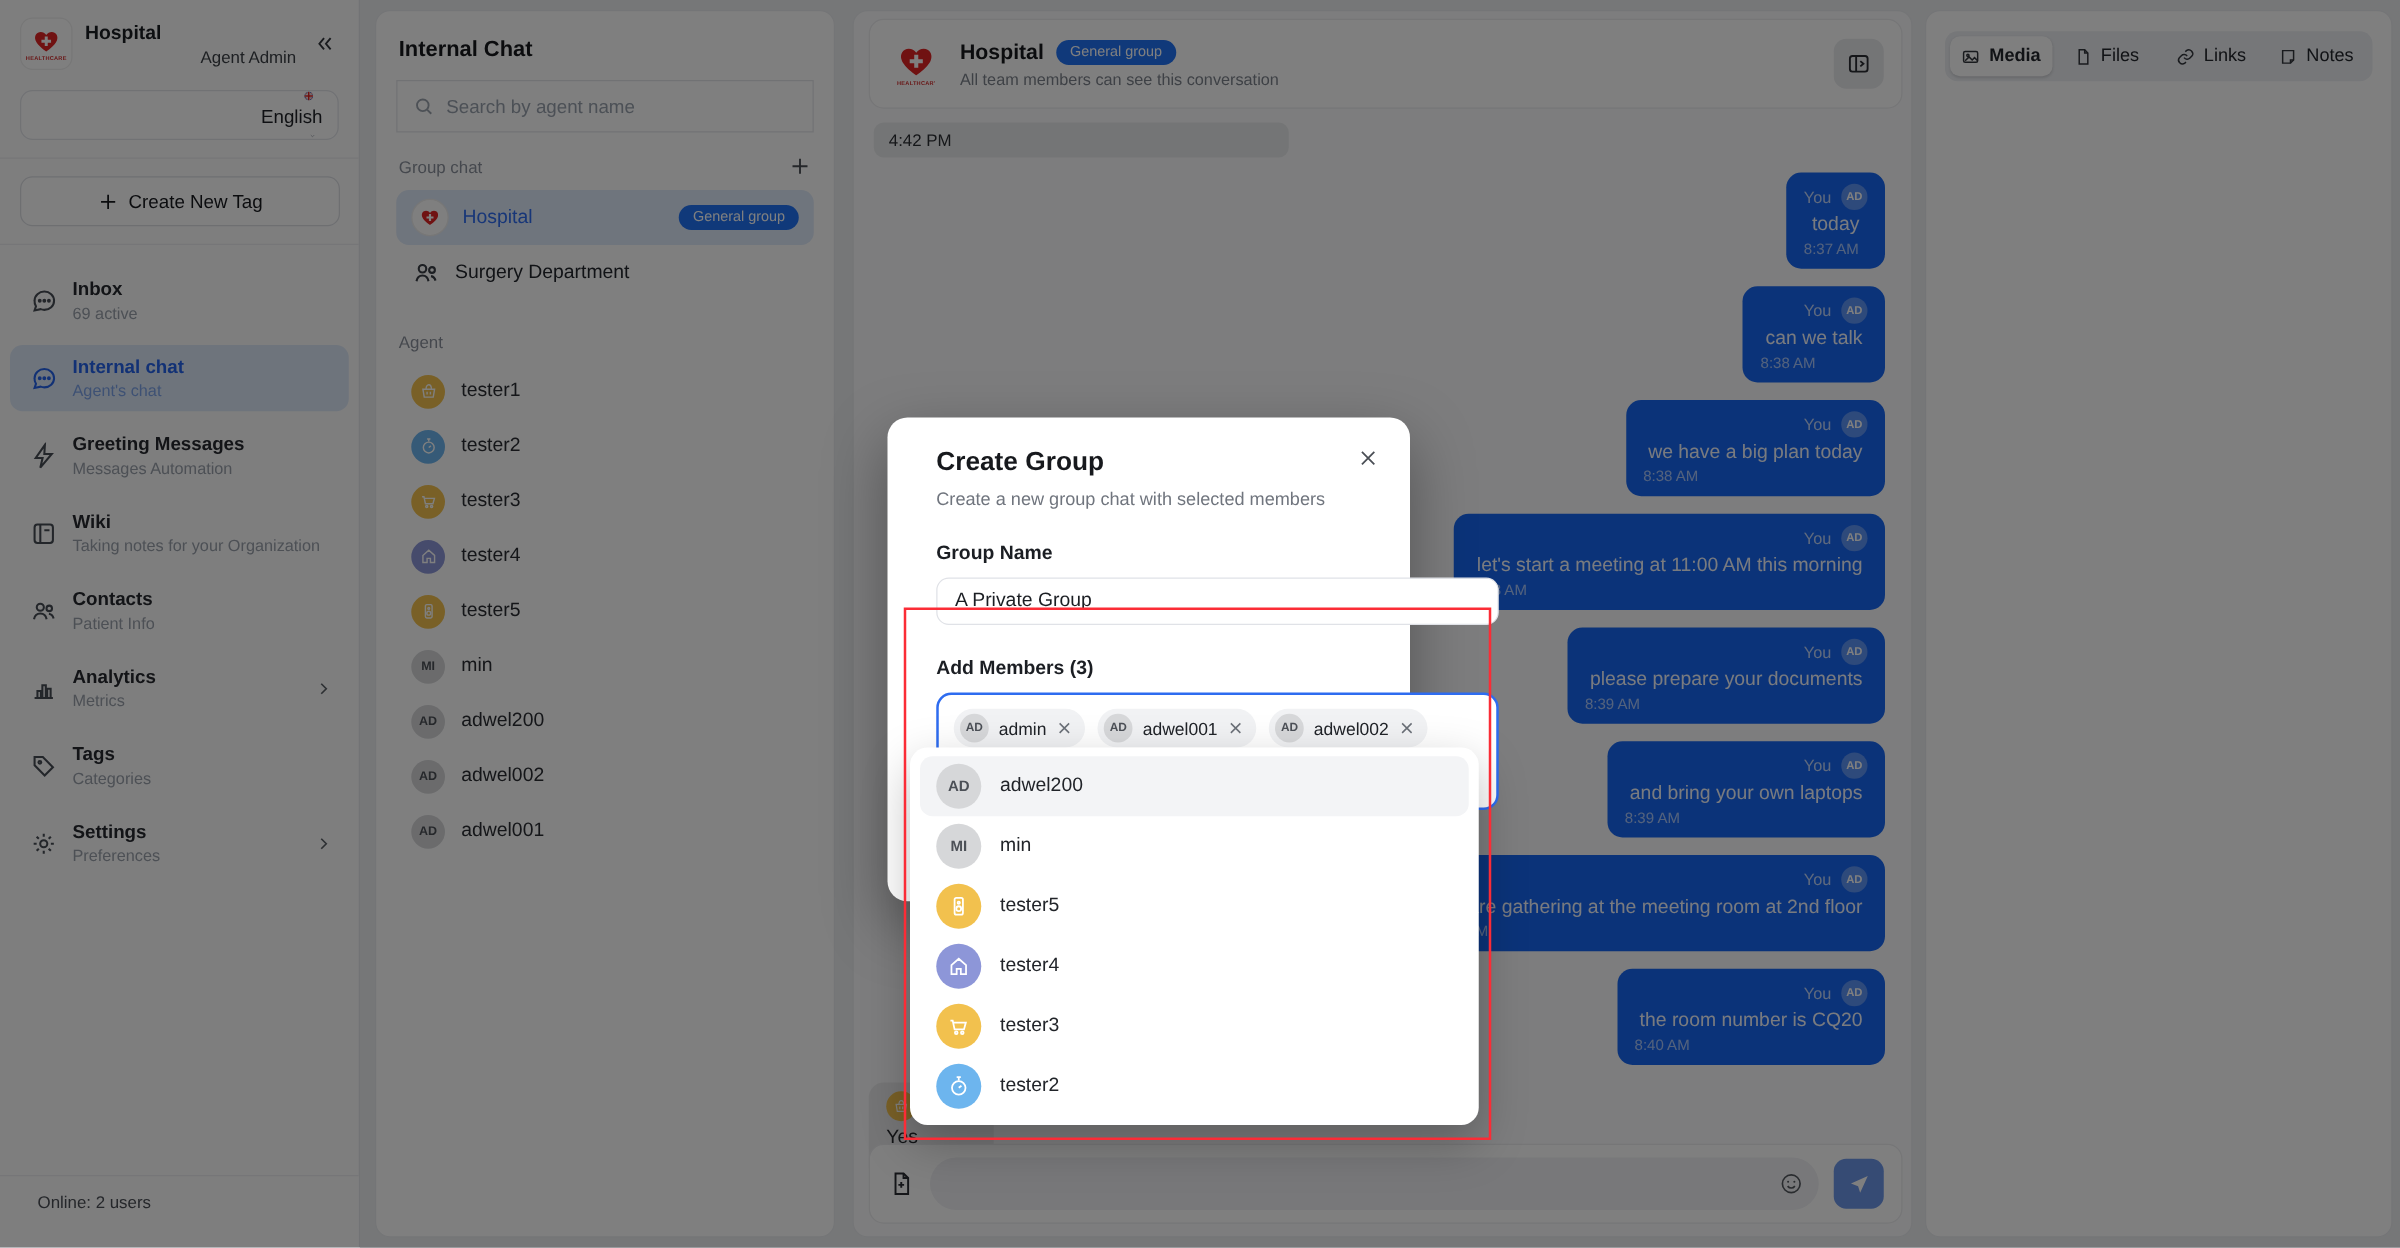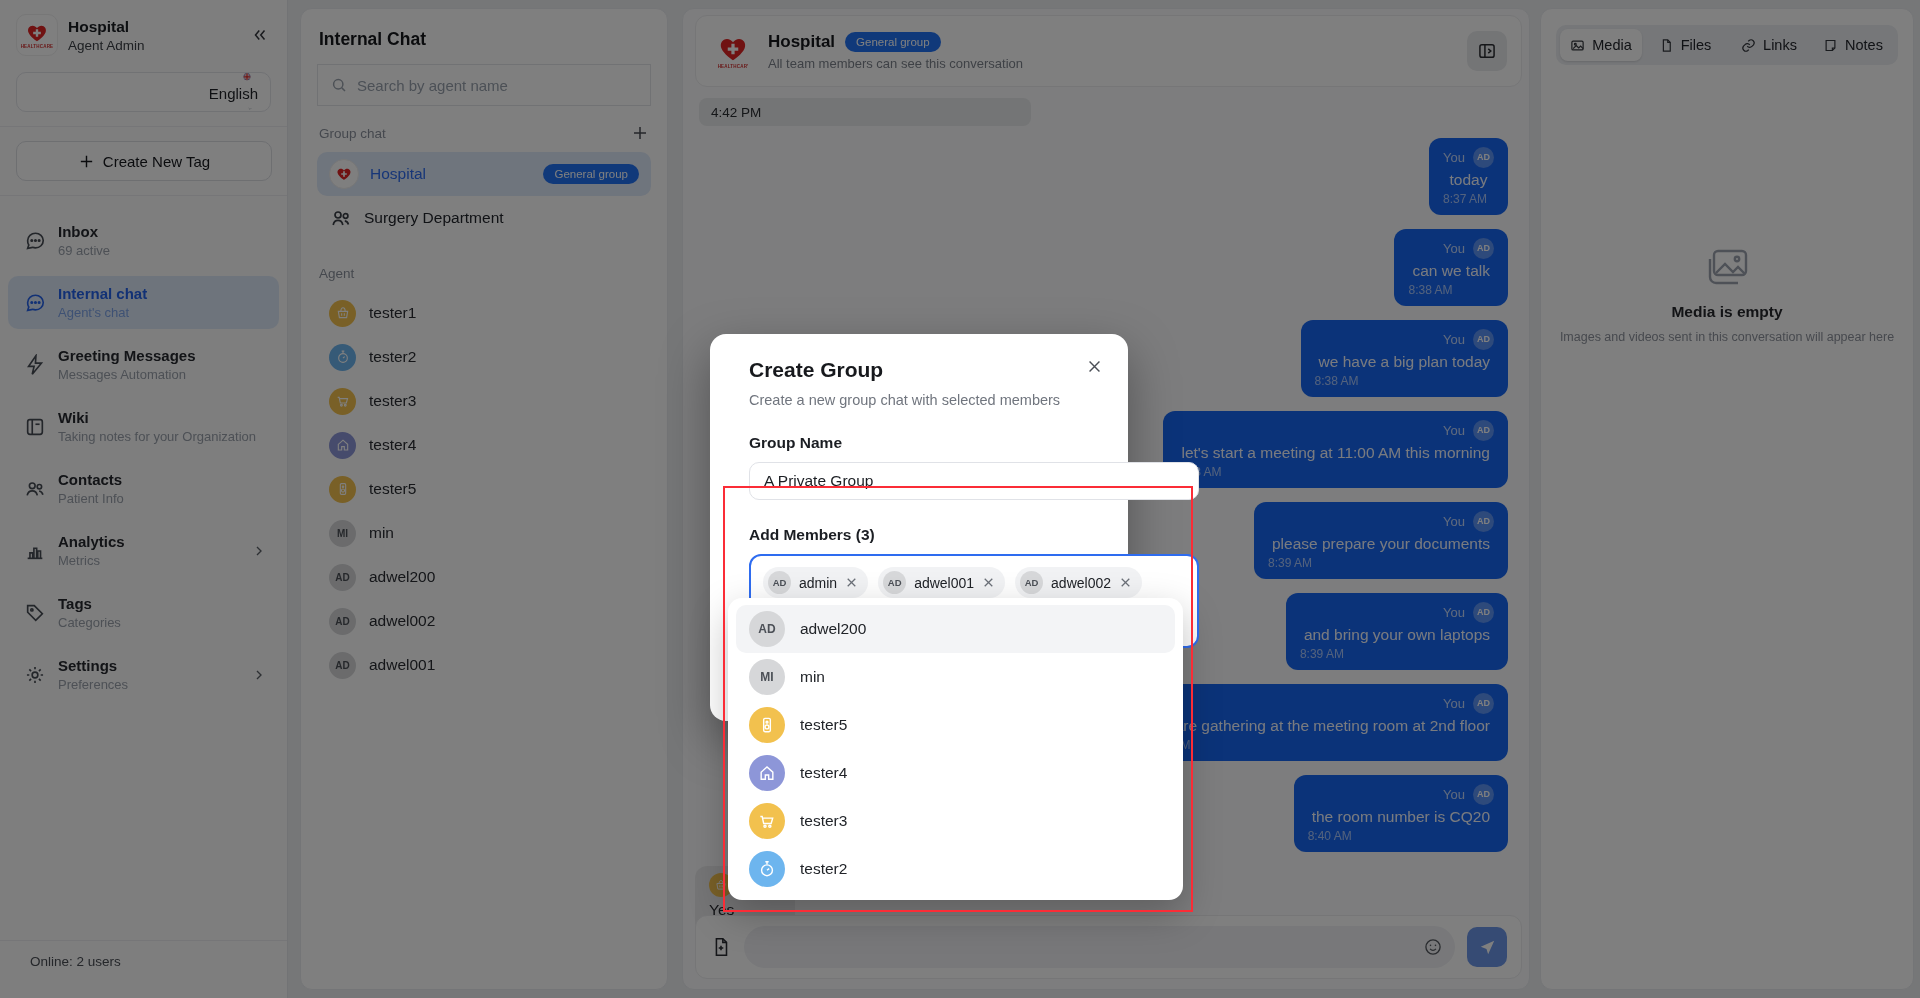--- a/index.html
+++ b/index.html
@@ -8,21 +8,21 @@
   svg { display:block; }
   .card { background:#fff; border:1px solid #e9ebee; border-radius:12px; position:absolute; }
 
   
   .sidebar { position:absolute; left:0; top:0; width:288px; height:998px; background:#fcfcfd; border-right:1px solid #e5e7eb; }
   .sb-head { display:flex; align-items:center; gap:10px; padding:14px 14px 10px 16px; }
   .logo-card { width:42px; height:42px; border-radius:10px; background:#fff; border:1px solid #eee; display:flex; flex-direction:column; align-items:center; justify-content:center; }
   .logo-card .hc-text, .hc-text { font-size:4.5px; font-weight:bold; color:#d23030; letter-spacing:.2px; }
   .sb-title { flex:1; }
   .sb-title .t1 { font-size:15.5px; font-weight:bold; color:#1b1e23; }
-  .sb-title .t2 { font-size:13.5px; color:#3c4046; margin-top:2px; }
+  .sb-title .t2 { font-size:13.5px; color:#3c4046; margin-top:2px;text-align:right; }
   .collapse-btn { width:26px; height:26px; display:flex; align-items:center; justify-content:center; cursor:pointer; color:#33363c; }
   .lang-select { margin:6px 16px 0; height:40px; border:1px solid #e2e4e9; border-radius:10px; display:flex; align-items:flex-end; gap:4px; padding:0 12px; background:#fff;flex-direction:column; }
   .lang-select .lbl { flex:1; font-size:15px; color:#1e2126; }
   .sb-divider { height:1px; background:#ededf0; margin:14px 0; }
   .create-tag { margin:0 16px; height:40px; border:1px solid #dcdee3; border-radius:10px; background:#fff; display:flex; align-items:center; justify-content:center; gap:8px; font-size:15px; color:#16181d; width:256px; cursor:pointer; }
   .nav { padding:4px 8px; }
   .nav-item { display:flex; align-items:center; gap:12px; padding:9px 10px 9px 16px; border-radius:10px; position:relative; cursor:pointer; }
   .nav-item + .nav-item { margin-top:9px; }
   .nav-item .nicon { width:22px; color:#474c54; }
   .nav-item .txt .t { font-size:15px; font-weight:600; color:#26292f; }
@@ -89,21 +89,21 @@
   .compose-field { flex:1; height:42px; background:#f0f1f4; border-radius:21px; display:flex; align-items:center; padding:0 12px 0 16px; }
   .compose-field input { flex:1; border:none; outline:none; background:transparent; font-size:15px; font-family:"Liberation Sans",sans-serif; }
   .emoji-btn { color:#54585f; cursor:pointer; }
   .send-btn { width:40px; height:40px; border-radius:10px; background:#6c96e8; display:flex; align-items:center; justify-content:center; cursor:pointer; }
 
   
   .rightbar { left:1540px; top:8px; width:374px; height:982px; }
   .tabs { margin:16px 15px 0; background:#eceef2; border-radius:10px; height:40px; display:flex; align-items:center; padding:4px; gap:2px; }
   .tab { flex:1; height:32px; border-radius:8px; display:flex; align-items:center; justify-content:center; gap:7px; font-size:14.5px; color:#23262c; cursor:pointer; }
   .tab .ticon { color:#33363c; }
-  .tab.active { background:#fff; box-shadow:0 1px 2px rgba(0,0,0,.12); font-weight:400; }
+  .tab.active { background:#fff; box-shadow:0 1px 2px rgba(0,0,0,.12); font-weight:700; }
   .empty-state { position:absolute; top:238px; left:0; width:100%; display:flex; flex-direction:column; align-items:center; }
   .empty-state .eicon { color:#9ca3af; }
   .empty-title { font-size:15.5px; font-weight:bold; color:#26282d; margin-top:14px; }
   .empty-cap { font-size:12.5px; color:#8e939d; margin-top:9px; }
 
   
   .overlay { position:absolute; inset:0; background:rgba(0,0,0,.5); z-index:50; }
   .modal { position:absolute; left:710px; top:334px; width:418px; height:387px; background:#fff; border-radius:16px; box-shadow:0 18px 50px rgba(0,0,0,.35); z-index:60; padding:24px 39px; }
   .modal-title { font-size:21px; font-weight:bold; color:#17191d; }
   .modal-close { position:absolute; right:22px; top:20px; width:24px; height:24px; color:#4a4e55; display:flex; align-items:center; justify-content:center; cursor:pointer; }
@@ -542,30 +542,20 @@
       <span>Links</span>
     </div>
     <div class="tab">
       <svg class="ticon" width="15" height="15" viewBox="0 0 24 24" fill="none" stroke="currentColor" stroke-width="1.9">
           <path d="M5 4h14v12l-4 4H5V4z"></path>
           <path d="M15 20v-4h4"></path>
         </svg>
       <span>Notes</span>
     </div>
   </div>
-  <div class="empty-state">
-    <svg class="eicon" width="46" height="42" viewBox="0 0 46 42" fill="none" stroke="currentColor" stroke-width="2.4">
-        <rect x="10" y="4" width="32" height="24" rx="4"></rect>
-        <circle cx="33" cy="12" r="2.2"></circle>
-        <path d="M12 26l9-9 8 8 5-5 7 7"></path>
-        <path d="M6 12v18a6 6 0 0 0 6 6h22"></path>
-      </svg>
-    <div class="empty-title">Media is empty</div>
-    <div class="empty-cap">Images and videos sent in this conversation will appear here</div>
-  </div>
 </div>
 
 <div class="overlay"></div>
 
 <div class="modal">
   <div class="modal-title">Create Group</div>
   <div class="modal-close">
     <svg width="17" height="17" viewBox="0 0 24 24" fill="none" stroke="currentColor" stroke-width="2">
         <path d="M5 5l14 14M19 5L5 19"></path>
       </svg>

